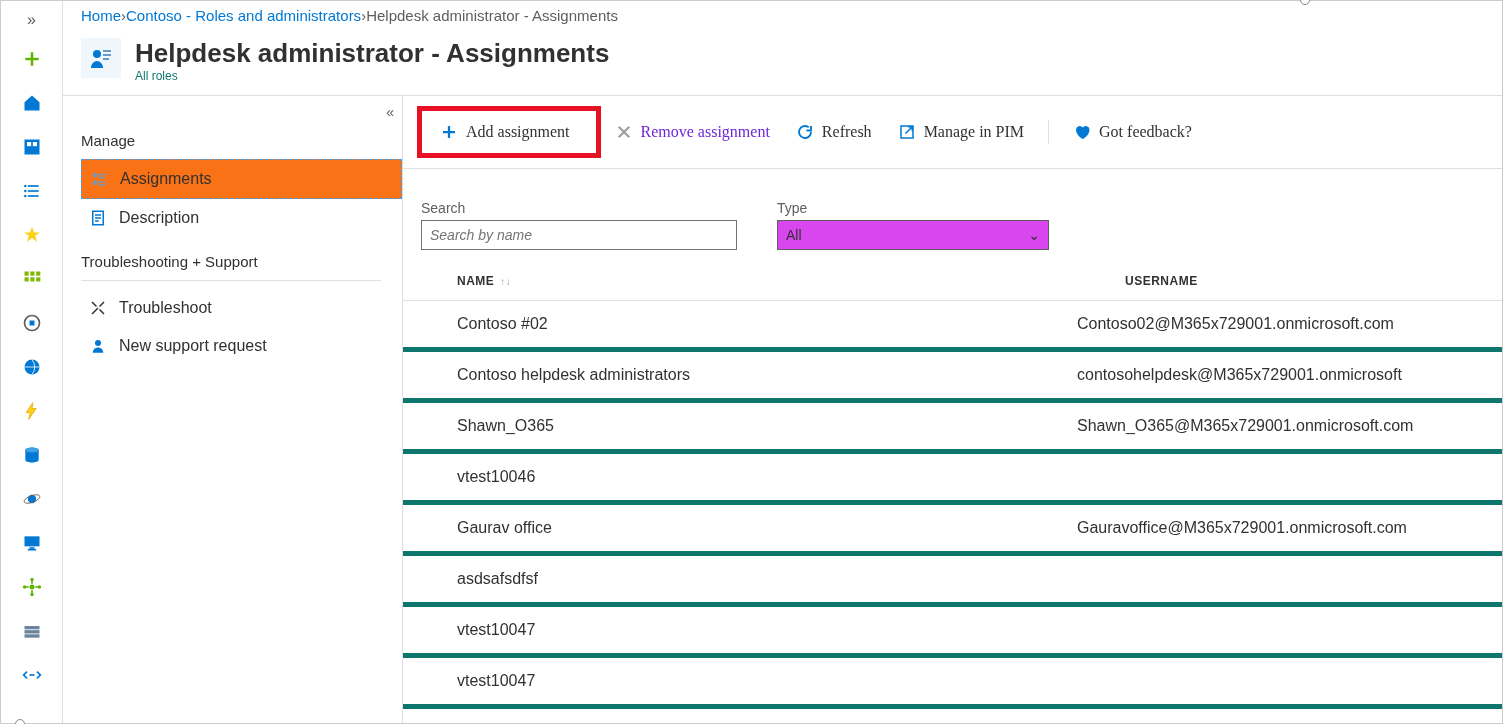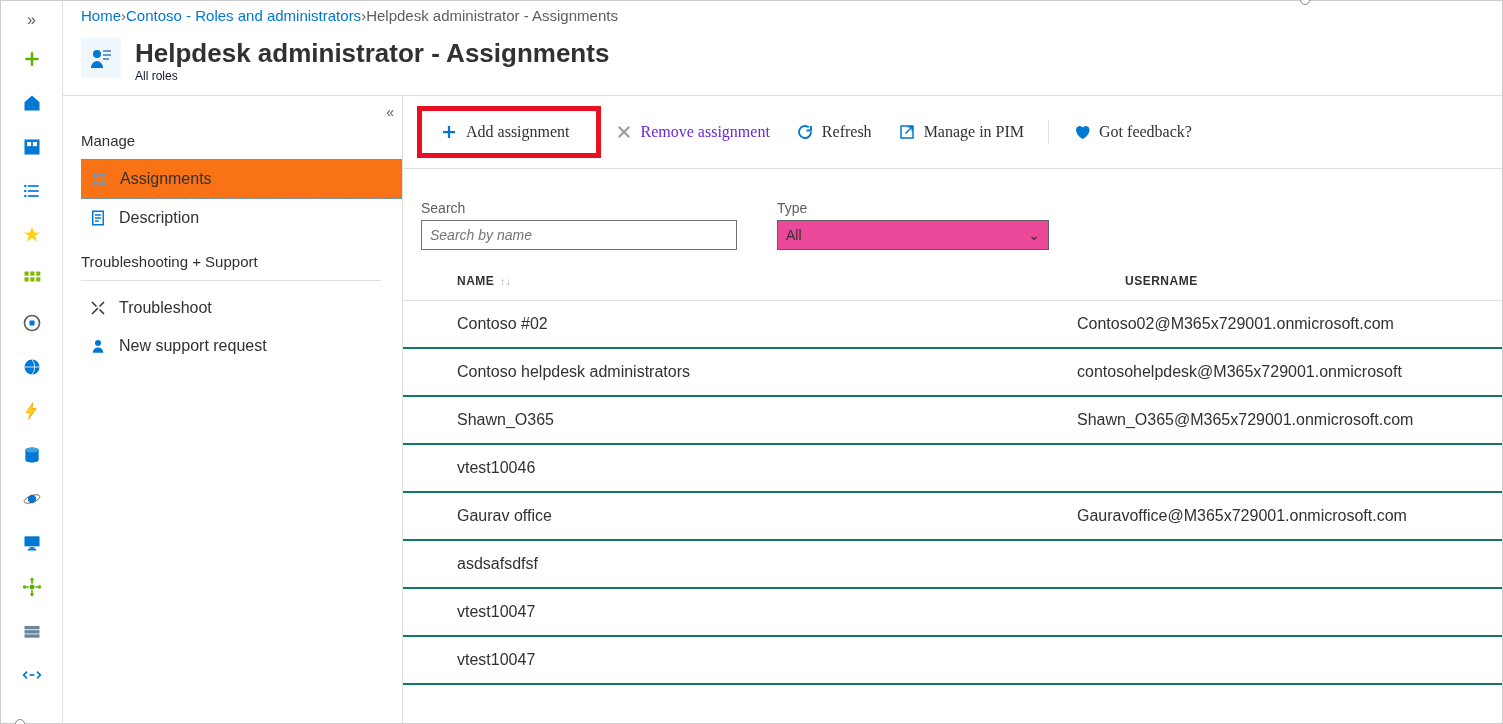--- a/index.html
+++ b/index.html
@@ -18,21 +18,21 @@
   
   .breadcrumb { padding: 6px 18px; font-size: 15px; display: flex; align-items: center; color: #605e5c; }
   .breadcrumb a { color: #0078d4; text-decoration: none; cursor: pointer; }
   .breadcrumb .sep { color: #605e5c; }
 
   
   .page-head { display: flex; align-items: flex-start; padding: 8px 18px 12px; gap: 14px; border-bottom: 1px solid #e1dfdd; }
   .page-icon { width: 40px; height: 40px; background: #eff6fc; display: flex; align-items: center; justify-content: center; }
   .page-icon svg { width: 24px; height: 24px; }
   .page-title { font-size: 26px; font-weight: 600; color: #323130; }
-  .page-sub { font-size: 12px; color: #0f172a; }
+  .page-sub { font-size: 12px; color: #0f766e; }
 
   
   .body { flex: 1; display: flex; overflow: hidden; }
   .side-menu { width: 340px; padding: 20px 0 0 18px; border-right: 1px solid #e1dfdd; position: relative; }
   .side-collapse { position: absolute; top: 8px; right: 8px; font-size: 14px; color: #605e5c; cursor: pointer; }
   .menu-heading { font-size: 15px; color: #323130; margin: 16px 0 10px 0; }
   .menu-item { display: flex; align-items: center; gap: 12px; padding: 10px 8px; font-size: 16px; cursor: pointer; color: #323130; }
   .menu-item svg { width: 18px; height: 18px; flex-shrink: 0; }
   .menu-item.selected { border: 1px dashed #3aa0f3; background: #f97316; }
   .menu-divider { border: none; border-top: 1px solid #e1dfdd; margin: 8px 0; width: 300px; }
@@ -43,29 +43,29 @@
   .tb-btn { display: flex; align-items: center; gap: 8px; padding: 6px 12px; cursor: pointer; color: #323130; font-family: Liberation Serif, serif; }
   .tb-btn.disabled { color: #6d28d9; cursor: default; justify-content: center; }
   .tb-btn svg { width: 18px; height: 18px; }
   .tb-sep { width: 1px; height: 24px; background: #e1dfdd; margin: 0 10px; }
   .tb-highlight { border: 5px solid #e81123; padding: 6px 14px 6px 6px; }
 
   .filters { display: flex; gap: 40px; padding: 14px 18px 8px 18px; }
   .filter-group { display: flex; flex-direction: column; gap: 4px; }
   .filter-label { font-size: 14px; color: #605e5c; margin-top: 17px; }
   .filter-input { width: 316px; height: 30px; border: 1px solid #737373; padding: 0 8px; font-size: 14px; font-style: italic; color: #605e5c; }
-  .filter-select { width: 272px; height: 30px; border: 1px solid #605e5c; padding: 0 8px; font-size: 14px; background: #ec4899; display: flex; align-items: center; justify-content: space-between; cursor: pointer; }
+  .filter-select { width: 272px; height: 30px; border: 1px solid #605e5c; padding: 0 8px; font-size: 14px; background: #d946ef; display: flex; align-items: center; justify-content: space-between; cursor: pointer; }
 
   .table-head { display: flex; padding: 16px 18px 12px 54px; font-size: 12px; font-weight: 600; color: #323130; letter-spacing: 0.5px; border-bottom: 1px solid #e1dfdd; }
   .col-name { width: 668px; display: flex; align-items: center; gap: 6px; }
   .col-user { flex: 1; }
   .sort-icon { color: #a19f9d; font-size: 10px; }
 
   .rows { flex: 1; overflow: auto; }
-  .row { display: flex; padding: 14px 18px 14px 54px; border-bottom: 2px solid #0f766e; font-size: 16px; }
+  .row { display: flex; padding: 14px 18px 14px 54px; border-bottom: 5px solid #0f766e; font-size: 16px; }
   .row .col-name { width: 620px; }
   .row .col-user { flex: 1; white-space: nowrap; overflow: hidden; }
 
   .resize-dot { position: absolute; width: 10px; height: 10px; border: 1px solid #888; border-radius: 50%; background: #fff; }
 </style>
 </head>
 <body>
 
 <div class="root">
 

